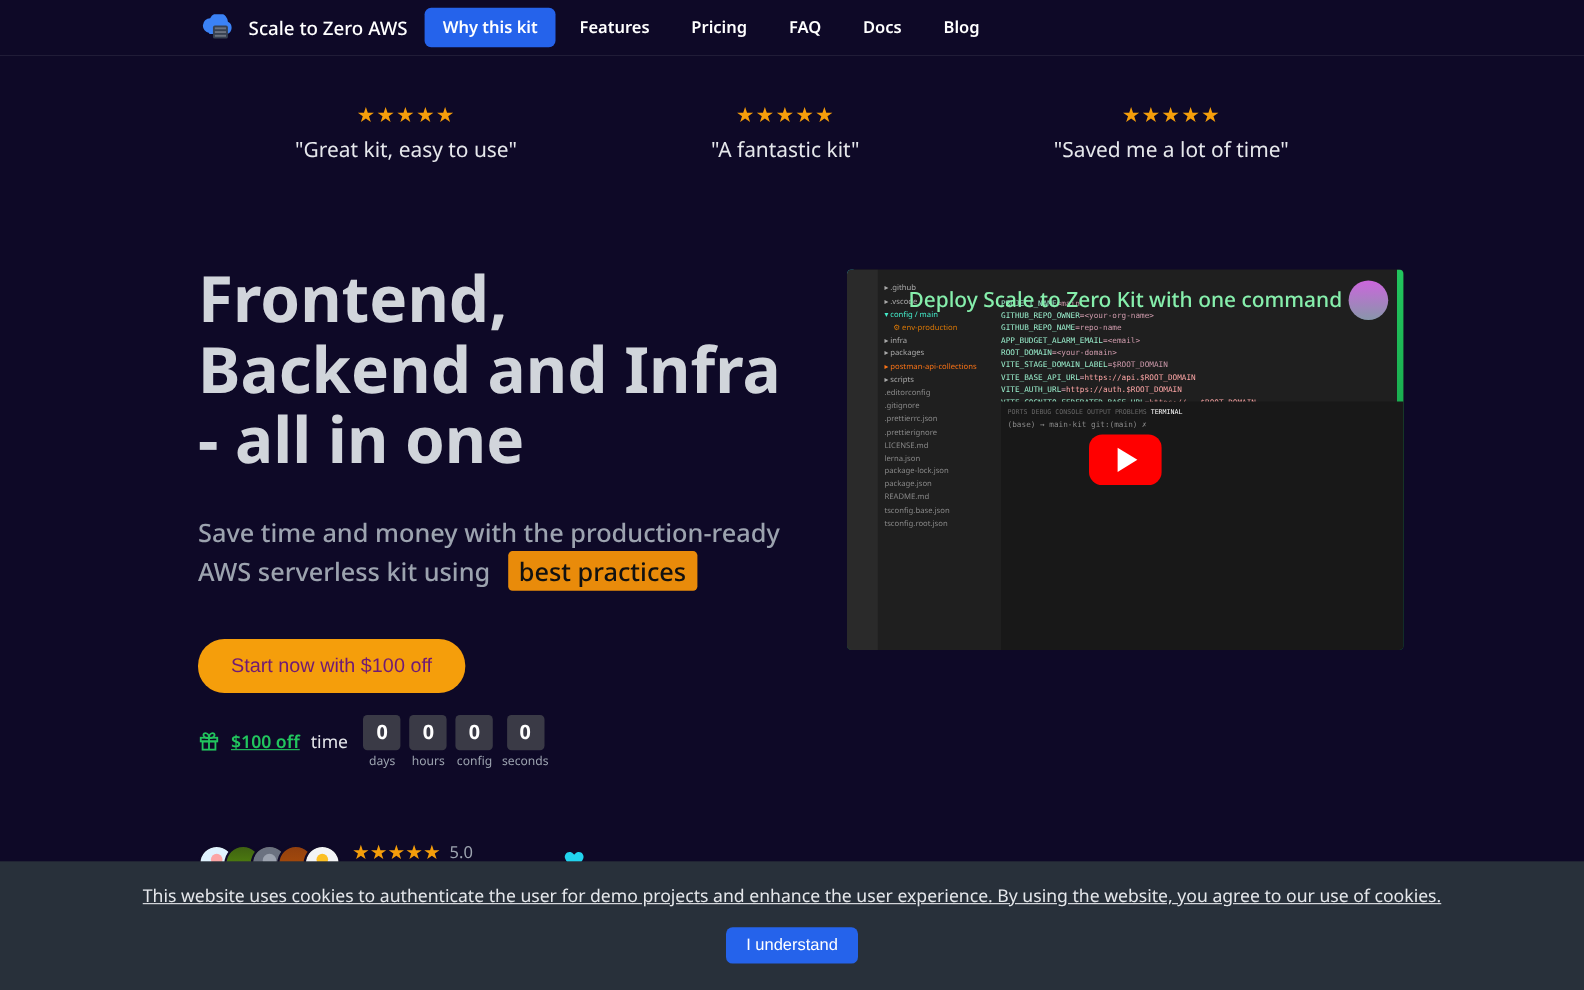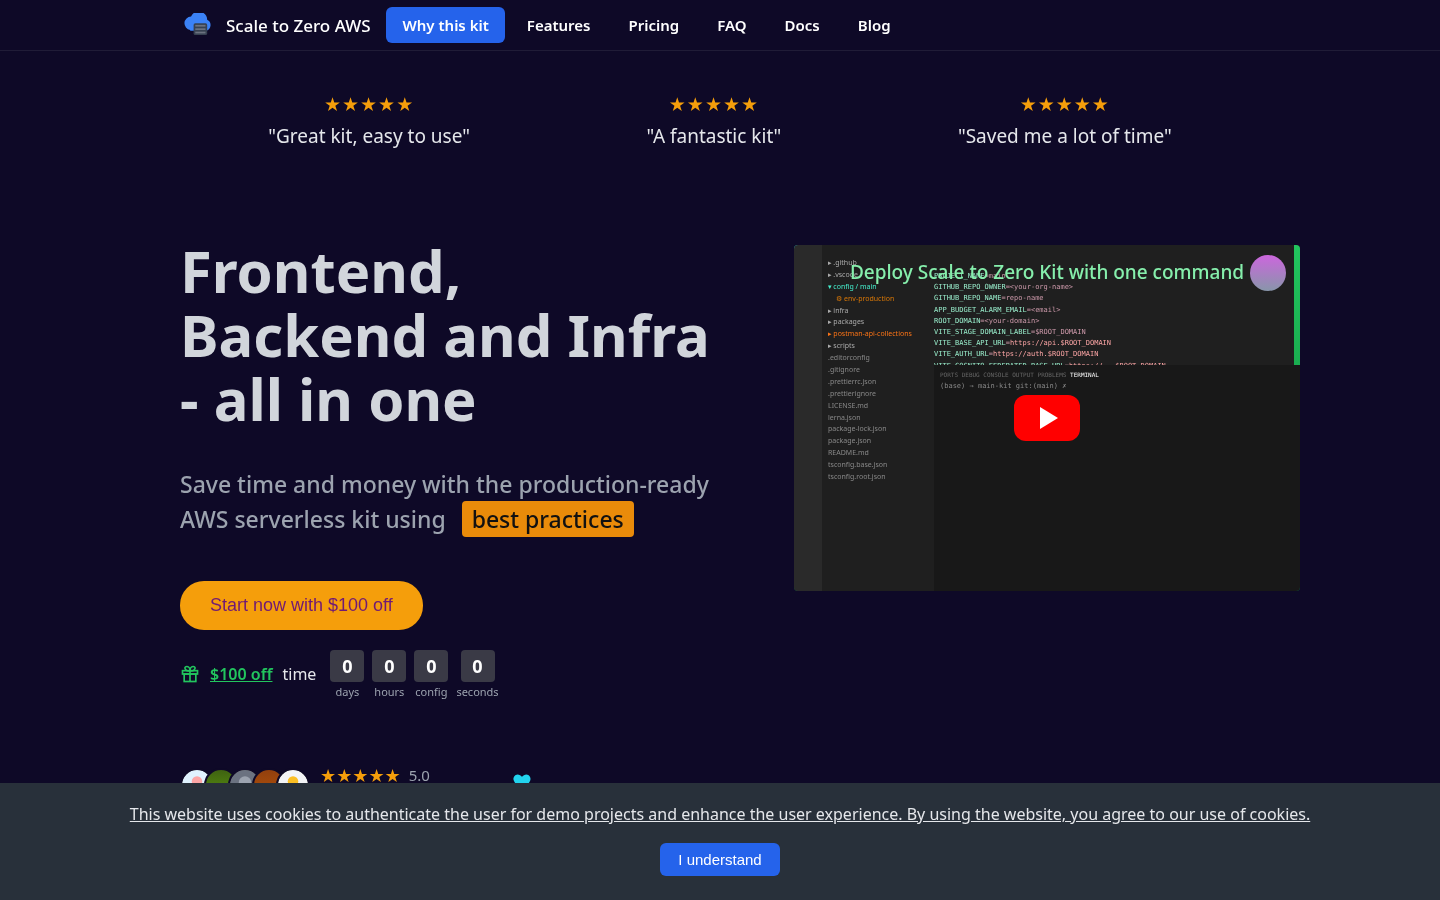--- a/index.html
+++ b/index.html
@@ -45,21 +45,21 @@
   
   .testimonials {
     display: flex; justify-content: space-around;
     padding: 40px 0 10px;
   }
   .testimonial { text-align: center; }
   .stars { color: var(--star); font-size: 19px; letter-spacing: 1px; }
   .quote { font-size: 19px; margin-top: 6px; }
 
   
-  .hero { display:flex; gap: 84px; padding-top: 80px; }
+  .hero { display:flex; gap: 60px; padding-top: 80px; }
   .hero-left { flex: 0 0 530px; }
   h1 {
     font-size: 58px; font-weight: 700; line-height: 1.1;
     margin: 0; color: #d1d5db;
   }
   .subhead {
     font-size: 23px; color: var(--text-muted);
     margin: 38px 0 0; font-weight: 500; line-height: 1.4;
   }
   .best-practices {

